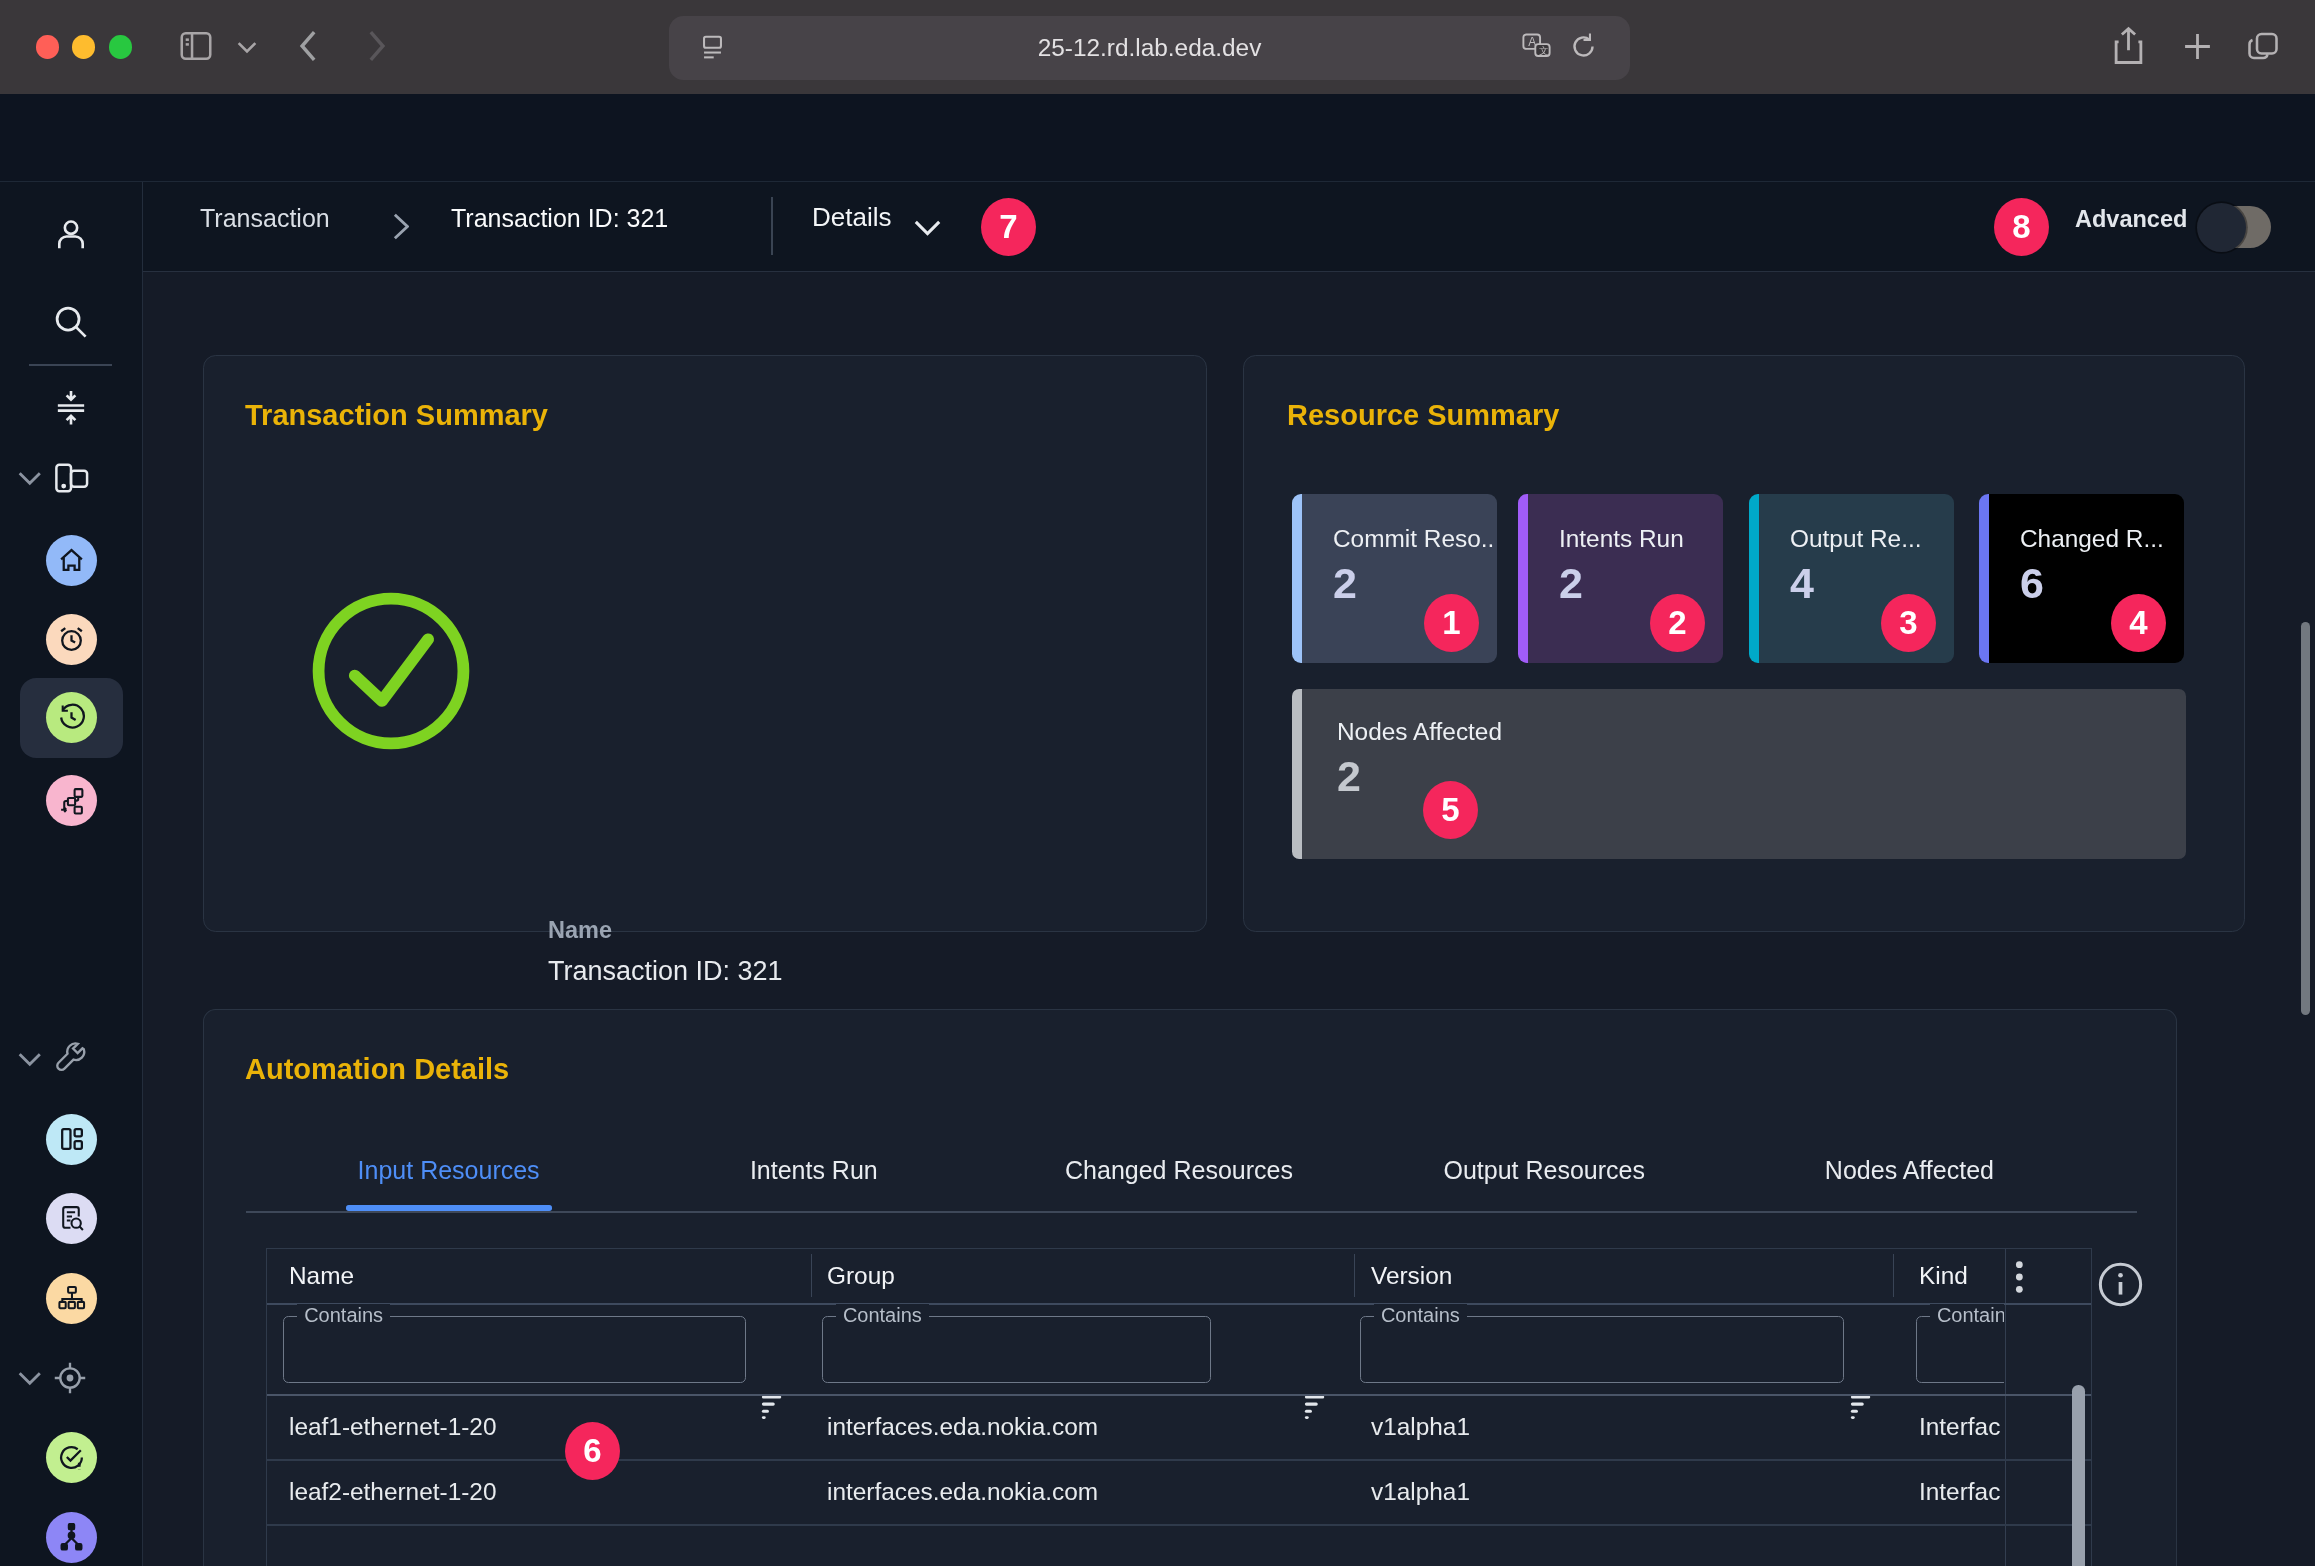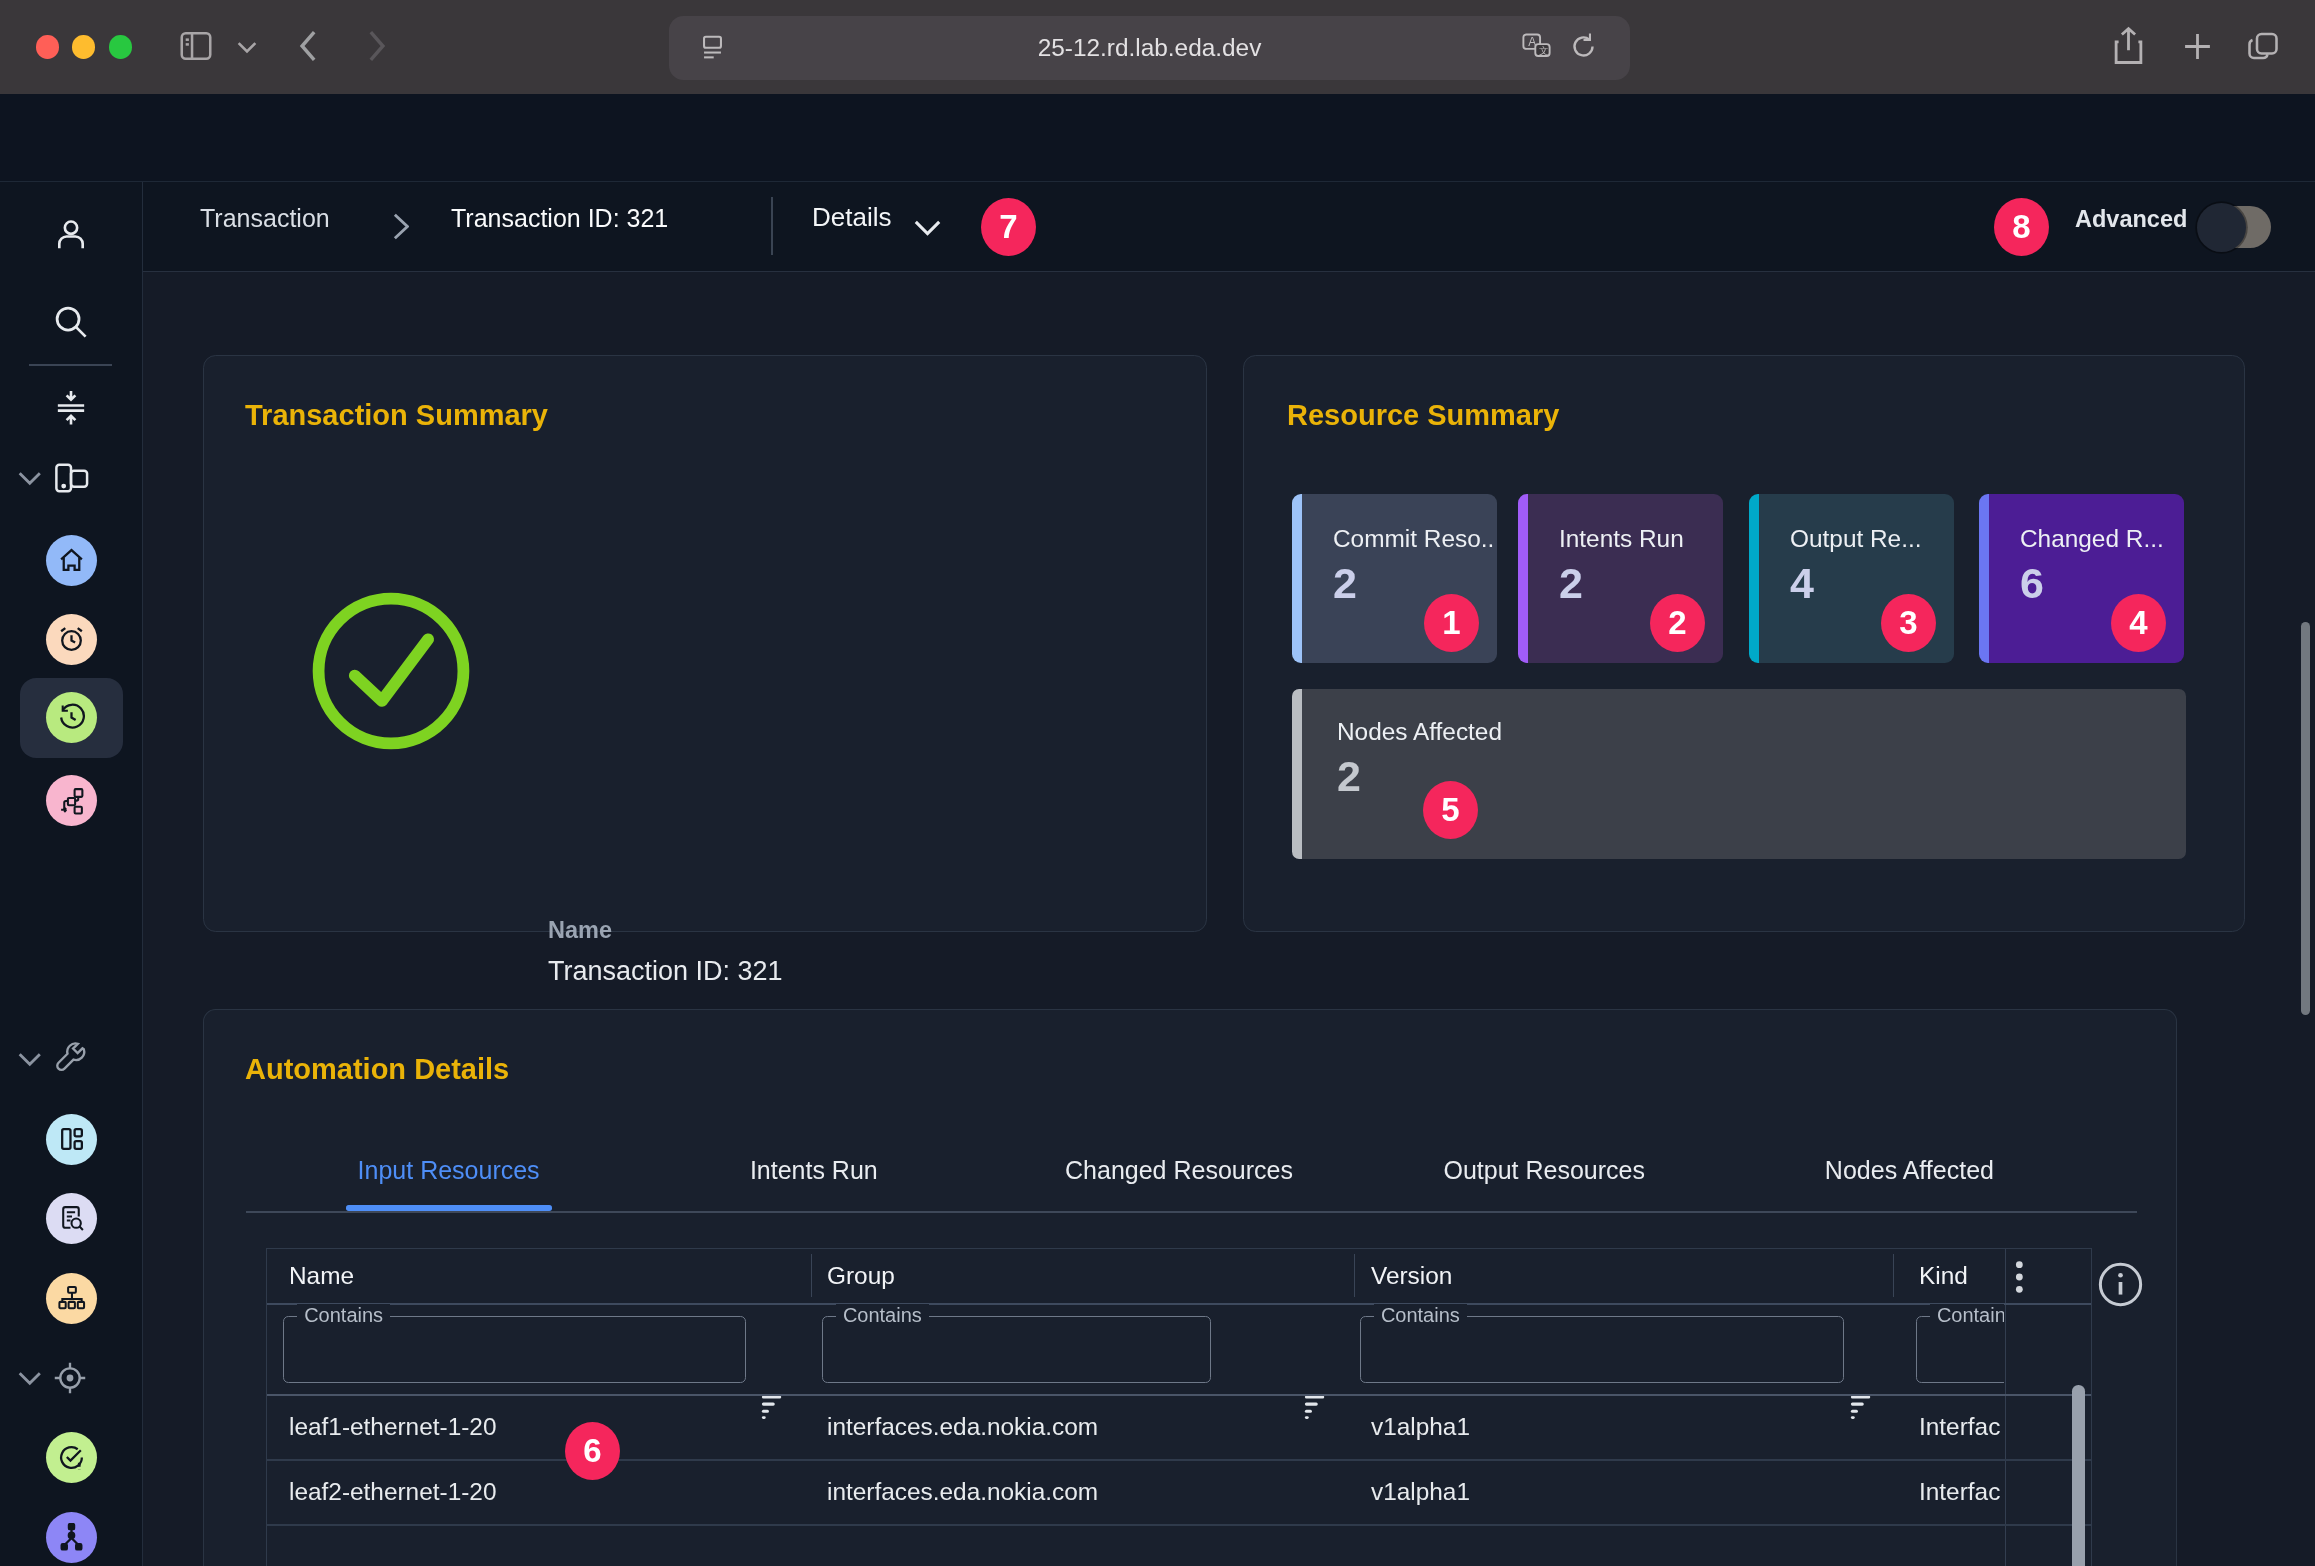--- a/index.html
+++ b/index.html
@@ -348,21 +348,21 @@
     <div class="tile" style="left: 274px; background: rgb(59, 45, 82); border-left: 10px solid rgb(161, 92, 248);">
       <div class="tile-label">Intents Run</div>
       <div class="tile-value">2</div>
       <div class="ann" style="background: rgb(245, 38, 92);">2</div>
     </div>
     <div class="tile" style="left: 505px; background: rgb(38, 60, 75); border-left: 10px solid rgb(0, 169, 201);">
       <div class="tile-label">Output Re...</div>
       <div class="tile-value">4</div>
       <div class="ann" style="background: rgb(245, 38, 92);">3</div>
     </div>
-    <div class="tile" style="left: 735px; background: #4c1d95; border-left: 10px solid rgb(107, 118, 243);">
+    <div class="tile" style="left: 735px; background: #000000; border-left: 10px solid rgb(107, 118, 243);">
       <div class="tile-label">Changed R...</div>
       <div class="tile-value">6</div>
       <div class="ann" style="background: rgb(245, 38, 92);">4</div>
     </div>
 
     <div class="tile" id="nodes-tile" style="left: 48px; top: 333px; width: 894px; height: 170px; border-radius: 7.2px; background: rgb(60, 64, 73); border-left: 10px solid rgb(185, 189, 194);">
       <div class="tile-label" style="left:35px;top:29px;max-width:814px;">Nodes Affected</div>
       <div class="tile-value" style="left:35px;top:63px;color:#C4C8CE;">2</div>
       <div class="ann" style="inset: 92px auto auto 121px; background: rgb(245, 38, 92);">5</div>
     </div>

